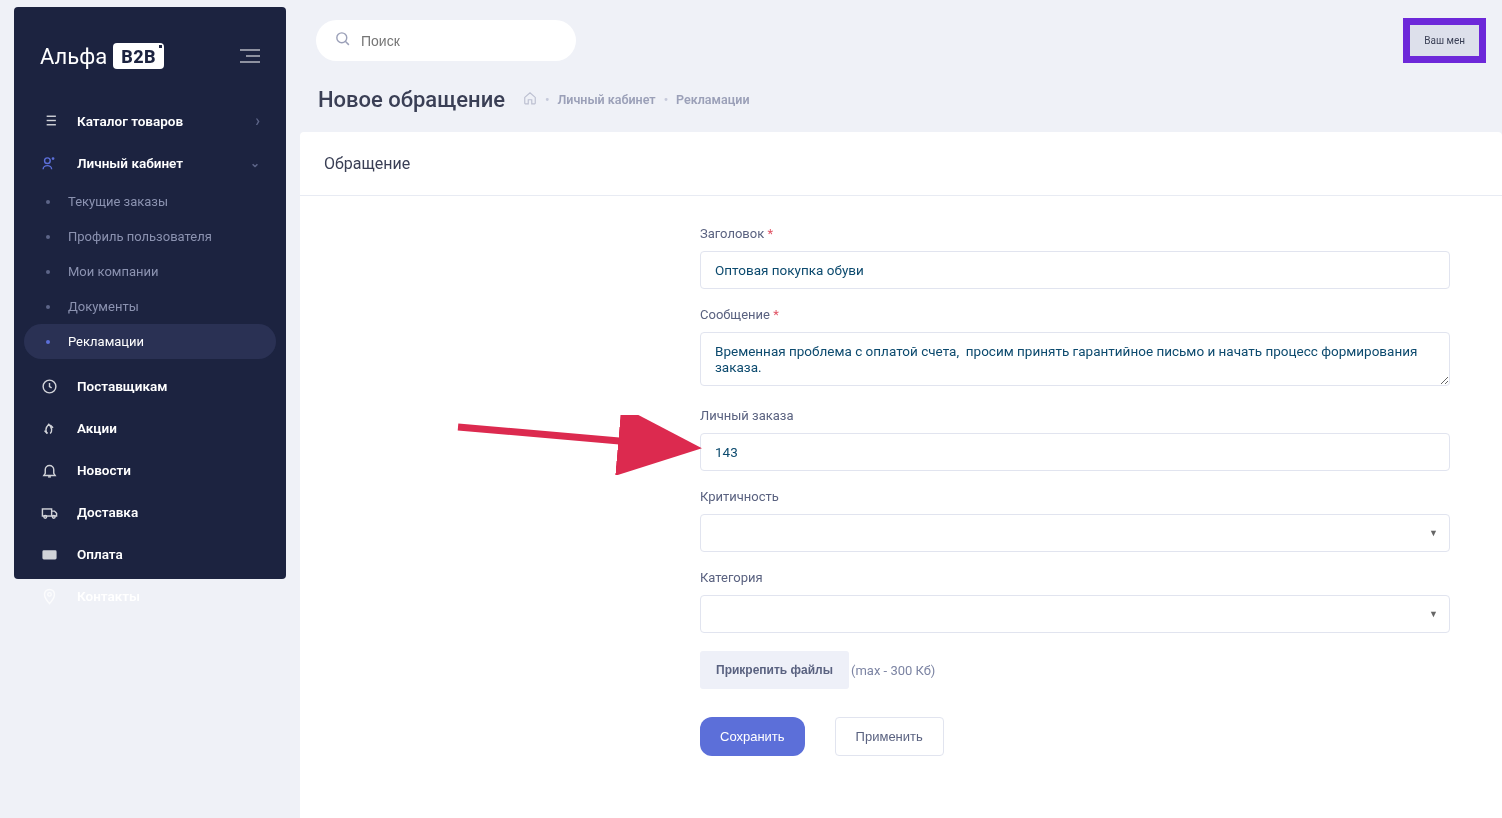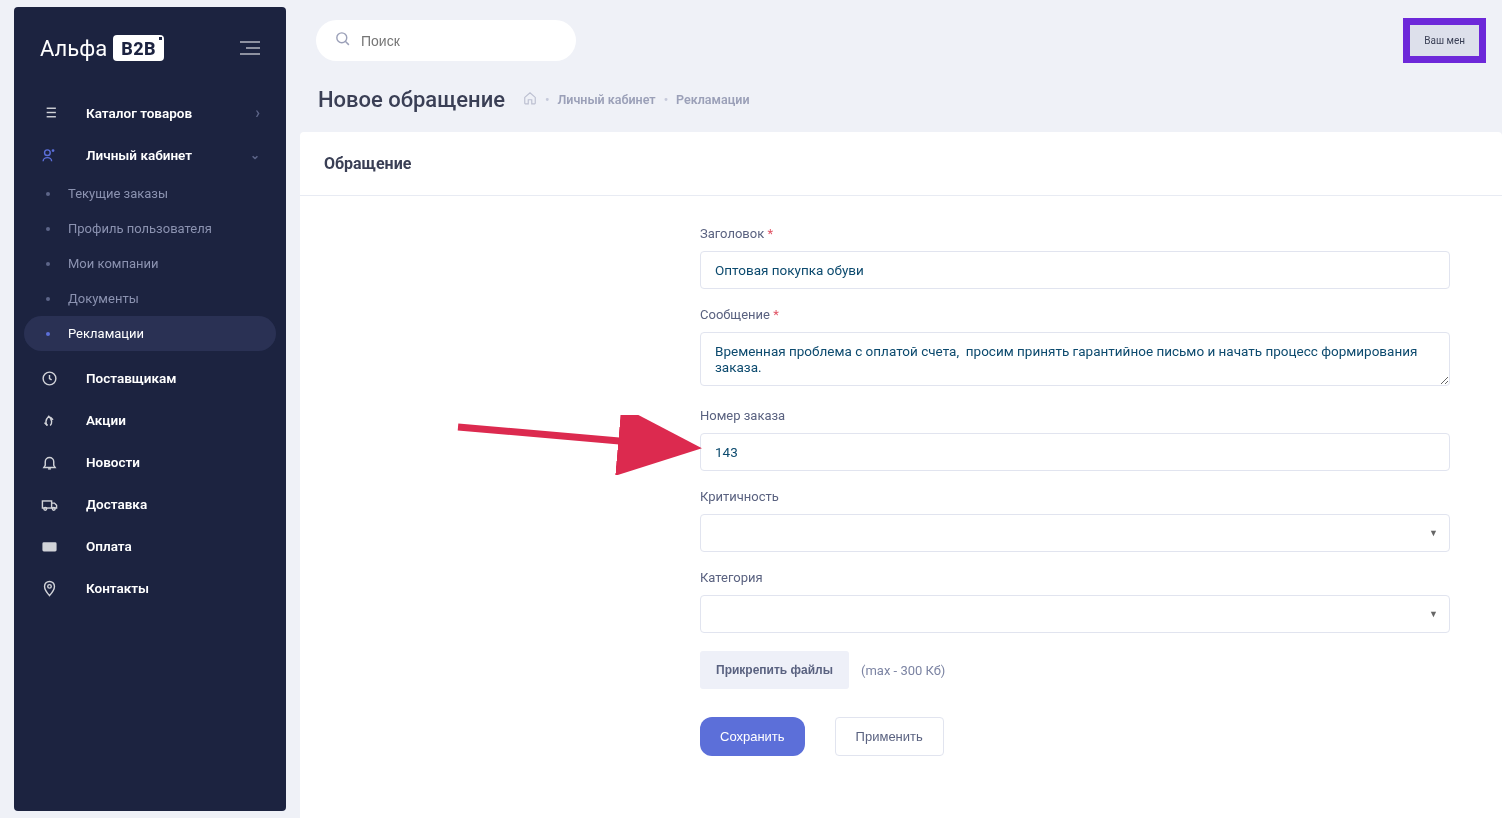--- a/index.html
+++ b/index.html
@@ -9,25 +9,25 @@
       width: 1502px;
       height: 818px;
       overflow: hidden;
       position: relative;
     }
     .sidebar {
       position: absolute;
       left: 14px;
       top: 7px;
       width: 272px;
-      height: 804px;
+      height: 572px;
       background: #1c2340;
       border-radius: 4px;
       color: #fff;
-      padding-top: 0;
+      padding-top: 8px;
     }
     .sidebar-header {
       display: flex;
       align-items: center;
       justify-content: space-between;
       padding: 28px 26px 30px 26px;
     }
     .logo {
       display: flex;
       align-items: center;
@@ -72,21 +72,21 @@
     .sidebar-menu { padding: 0 10px; }
     .menu-item {
       display: flex;
       align-items: center;
       padding: 12px 16px;
       border-radius: 20px;
       cursor: pointer;
       font-size: 13.5px;
       font-weight: 600;
       color: #fff;
-      gap: 28px;
+      gap: 19px;
     }
     .menu-item .icon {
       width: 18px;
       height: 18px;
       display: flex;
       align-items: center;
       justify-content: center;
       opacity: 0.8;
     }
     .menu-item.has-chevron::after {
@@ -194,21 +194,21 @@
       border-radius: 4px;
       margin: 0 0 0 0;
       min-height: 700px;
     }
     .card-header {
       padding: 22px 24px;
       border-bottom: 1px solid #e8ebf3;
     }
     .card-title {
       font-size: 16px;
-      font-weight: 700;
+      font-weight: 400;
       color: #3a3f55;
     }
     .form-body {
       padding: 30px 52px 30px 400px;
     }
     .form-group { margin-bottom: 18px; }
     .form-label {
       display: block;
       font-size: 13px;
       color: #5a6280;
@@ -238,21 +238,21 @@
       right: 12px;
       top: 50%;
       transform: translateY(-50%);
       font-size: 9px;
       color: #666;
       pointer-events: none;
     }
     .attach-row {
       display: flex;
       align-items: center;
-      gap: 12px;
+      gap: 2px;
       margin-bottom: 28px;
     }
     .attach-btn {
       background: #eef0f8;
       border: none;
       padding: 12px 16px;
       font-size: 12px;
       font-weight: 700;
       color: #5a6280;
       cursor: pointer;
@@ -447,21 +447,21 @@
       </div>
 
       <div class="form-group">
         <label class="form-label">
           <span>Сообщение</span> <span class="req">*</span>
         </label>
         <textarea class="form-control" style="">Временная проблема с оплатой счета,  просим принять гарантийное письмо и начать процесс формирования заказа.</textarea>
       </div>
 
       <div class="form-group">
-        <label class="form-label">Номер заказа</label>
+        <label class="form-label">Личный заказа</label>
         <input type="text" class="form-control" value="143" style="">
       </div>
 
       <div class="form-group">
         <label class="form-label">Критичность</label>
         <div class="select-wrap">
           <select class="form-control">
             <option></option>
           </select>
         </div>

